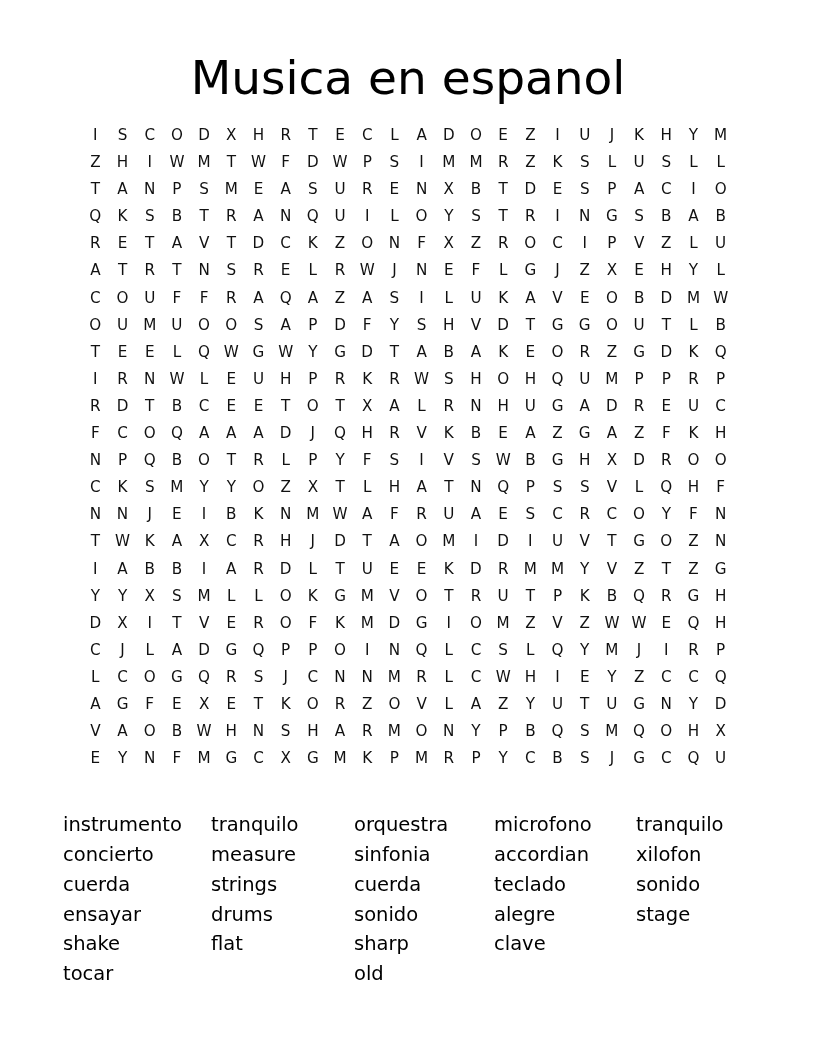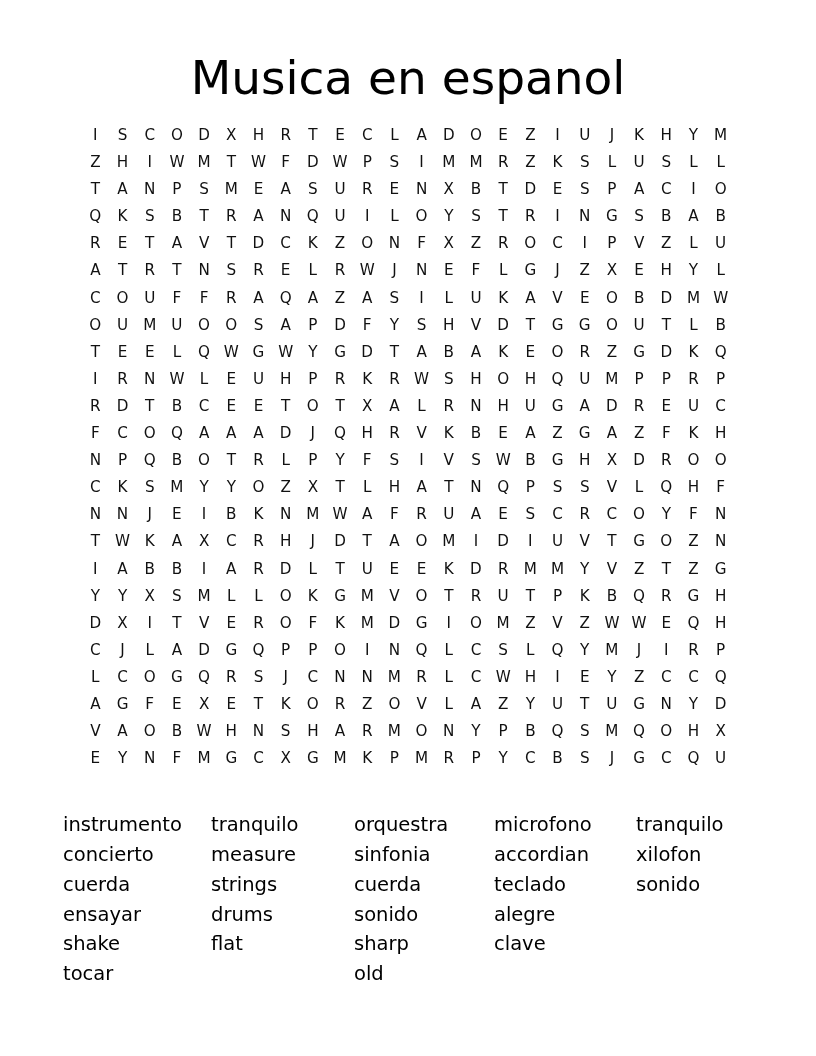--- a/index.html
+++ b/index.html
@@ -749,17 +749,18 @@
           <div class="word-item">microfono</div>
           <div class="word-item">accordian</div>
           <div class="word-item">teclado</div>
           <div class="word-item">alegre</div>
           <div class="word-item">clave</div>
         </div>
         <div class="word-column c4">
           <div class="word-item">tranquilo</div>
           <div class="word-item">xilofon</div>
           <div class="word-item">sonido</div>
+          <div class="word-item">stage</div>
         </div>
       </div>
   </div>
 
 </div>
 
 </body></html>

